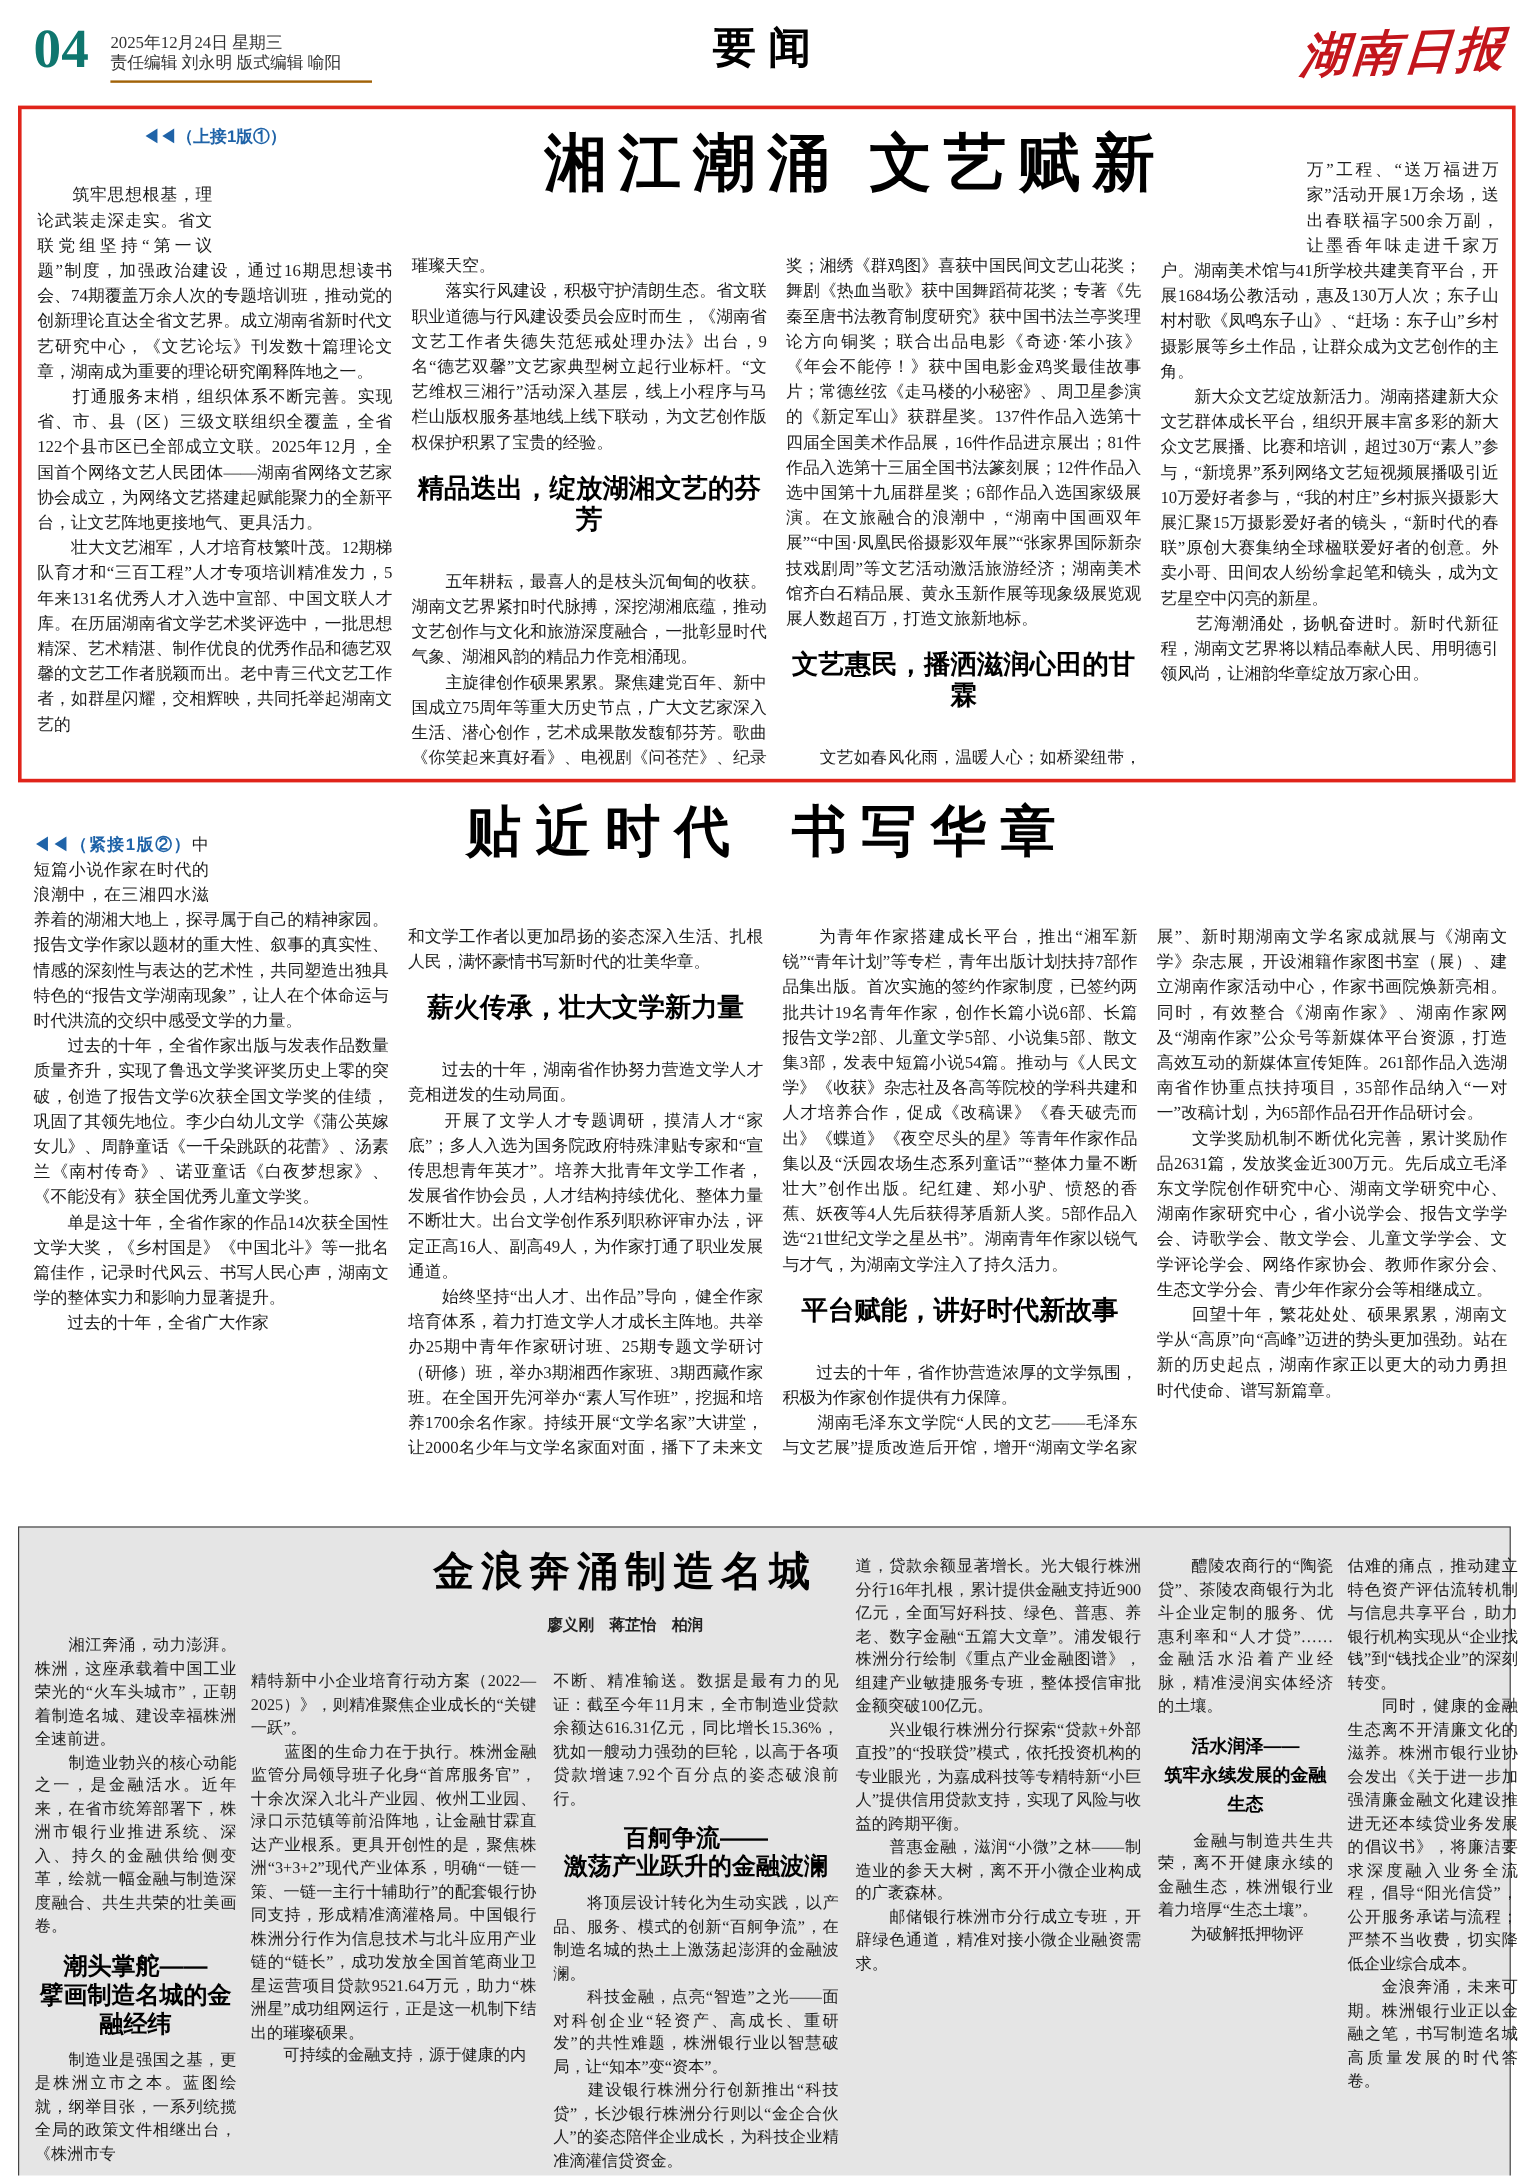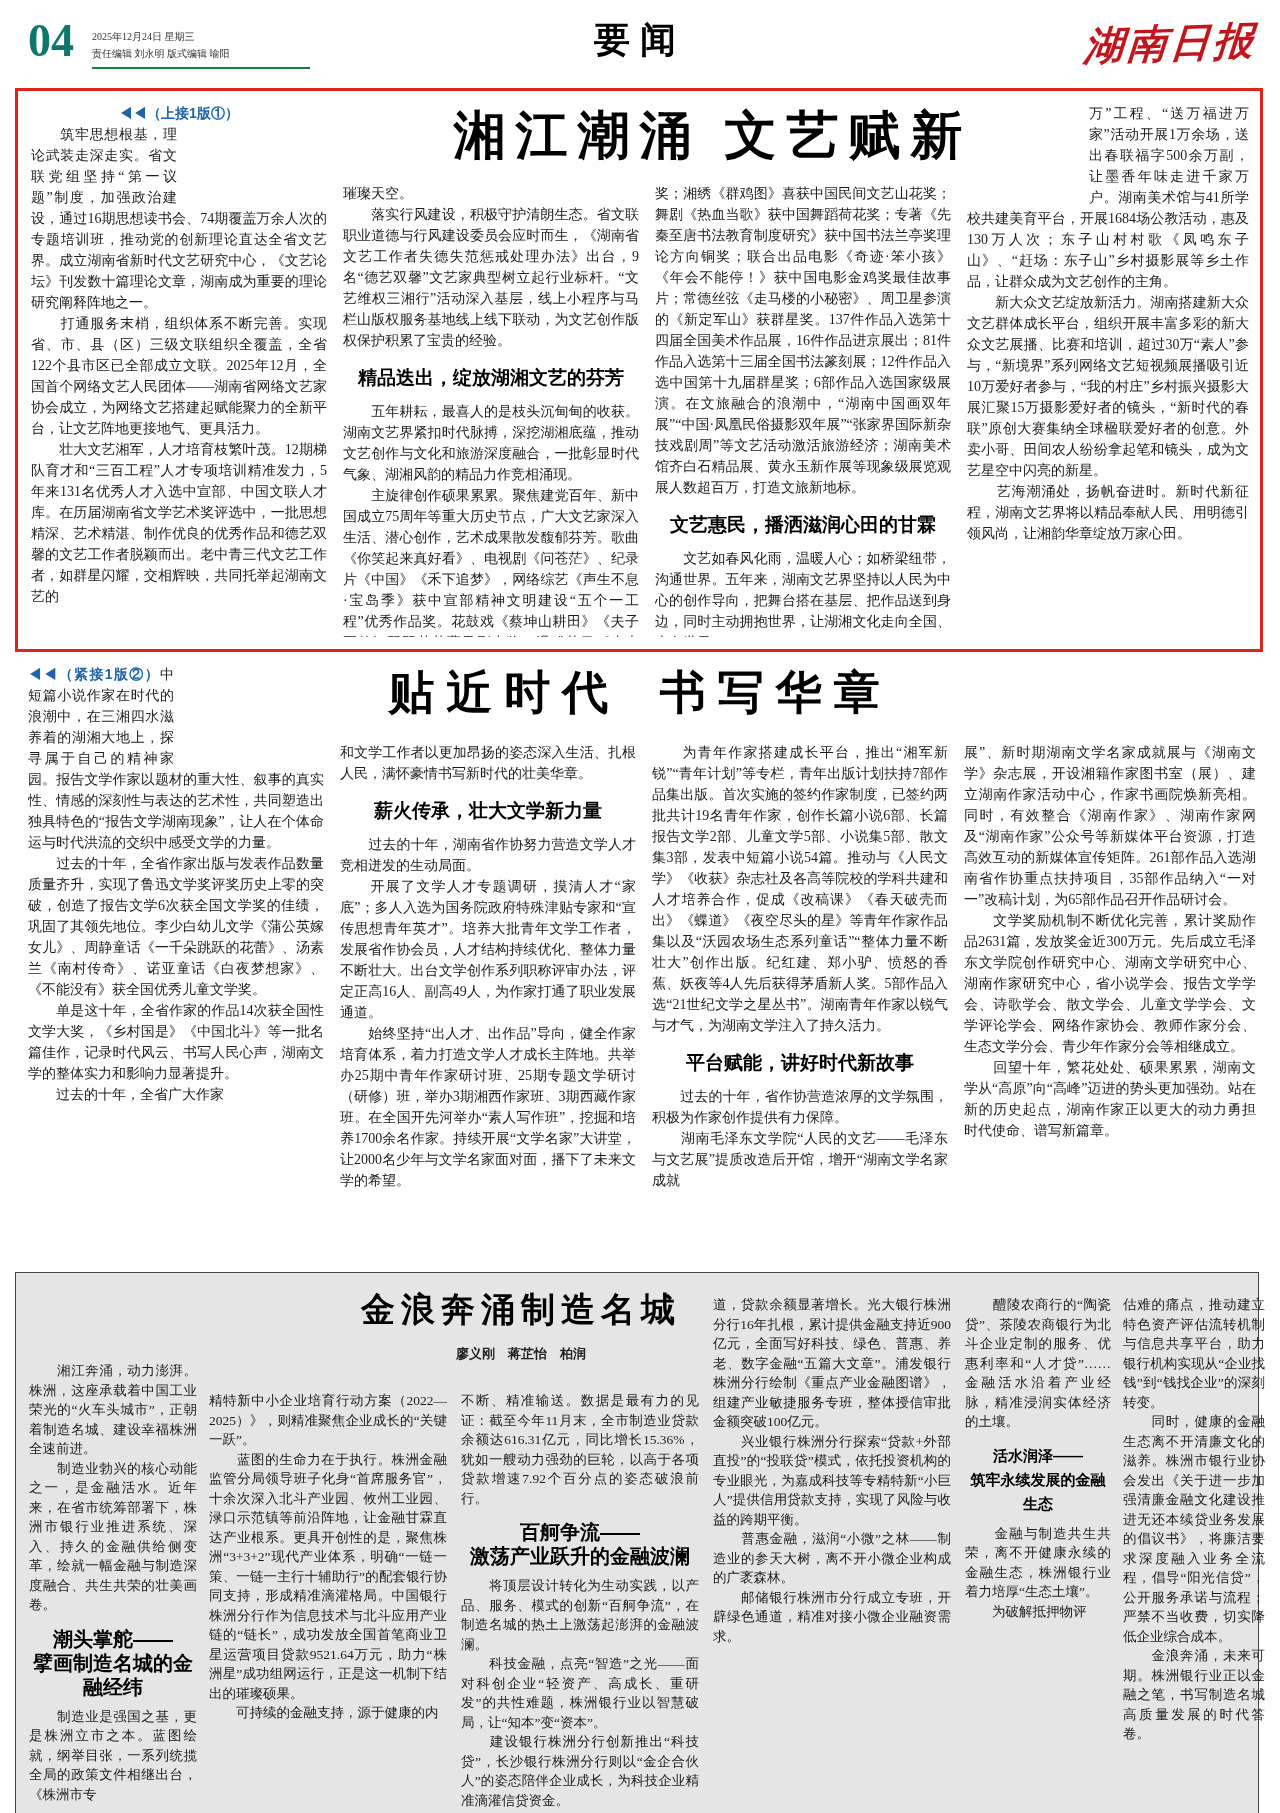--- a/index.html
+++ b/index.html
@@ -1,31 +1,31 @@
 <!DOCTYPE html>
 <html><head>
 <meta charset="utf-8">
 <style>
   html,body{margin:0;padding:0;background:#ffffff;}
   body{width:1280px;height:1813px;position:relative;font-family:"Liberation Serif",serif;color:#1a1a1a;overflow:hidden;}
   .abs{position:absolute;}
   
   .pagenum{font-size:46px;font-weight:700;color:#0f766e;font-family:"Liberation Serif",serif;}
-  .dateblock{font-size:10px;color:#333;line-height:17px;border-bottom:2px solid #15803d;padding-bottom:5px;width:218px;}
+  .dateblock{font-size:14px;color:#333;line-height:17px;border-bottom:2px solid #a16207;padding-bottom:5px;width:218px;}
   .sectiontitle{font-size:36px;font-weight:900;letter-spacing:10px;color:#000;}
   .masthead{font-size:40px;font-weight:900;color:#c3161c;font-style:italic;letter-spacing:3px;transform:skewX(-6deg) rotate(-2deg);}
   
   .redbox{border:3px solid #e0241a;background:#fff;}
   .blackbox{border:1px solid #444;background:#e5e5e5;margin-top:40px;}
   
-  .para{font-size:14px;line-height:21px;text-align:justify;white-space:pre-line;color:#1c1c1c;}
+  .para{font-size:14px;line-height:21px;text-align:justify;white-space:pre-line;color:#1c1c1c;margin-top:29px;}
   .para-sm{font-size:13.5px;line-height:19.5px;text-align:justify;white-space:pre-line;color:#1c1c1c;}
   .col{overflow:hidden;}
   .cont{color:#1f63a8;font-weight:700;font-size:14px;line-height:21px;font-family:"Liberation Sans",sans-serif;text-align:center;}
-  .subhead{font-family:"Liberation Sans",sans-serif;font-weight:700;font-size:19px;text-align:center;margin:14px 0 10px;color:#000;line-height:26px;}
+  .subhead{font-family:"Liberation Sans",sans-serif;font-weight:700;font-size:22px;text-align:center;margin:14px 0 10px;color:#000;line-height:26px;}
   .subhead-sm{font-family:"Liberation Sans",sans-serif;font-weight:700;font-size:20px;text-align:center;margin:12px 0 8px;color:#000;line-height:24px;white-space:pre-line;}
   .headline1{font-size:52px;font-weight:900;letter-spacing:10px;text-align:center;color:#000;font-family:"Liberation Serif",serif;}
   .headline2{font-size:46px;font-weight:900;letter-spacing:12px;text-align:center;color:#000;}
   .headline3{font-size:34px;font-weight:900;letter-spacing:6px;text-align:center;color:#000;}
   .subtitle3{font-size:15.5px;font-weight:700;text-align:center;margin-top:12px;color:#111;font-family:"Liberation Sans",sans-serif;}
   .byline3{font-size:13px;font-weight:700;text-align:center;margin-top:12px;color:#222;font-family:"Liberation Sans",sans-serif;}
   .sp-r{float:right;}
   .sp-l{float:left;}
 </style>
 </head>

